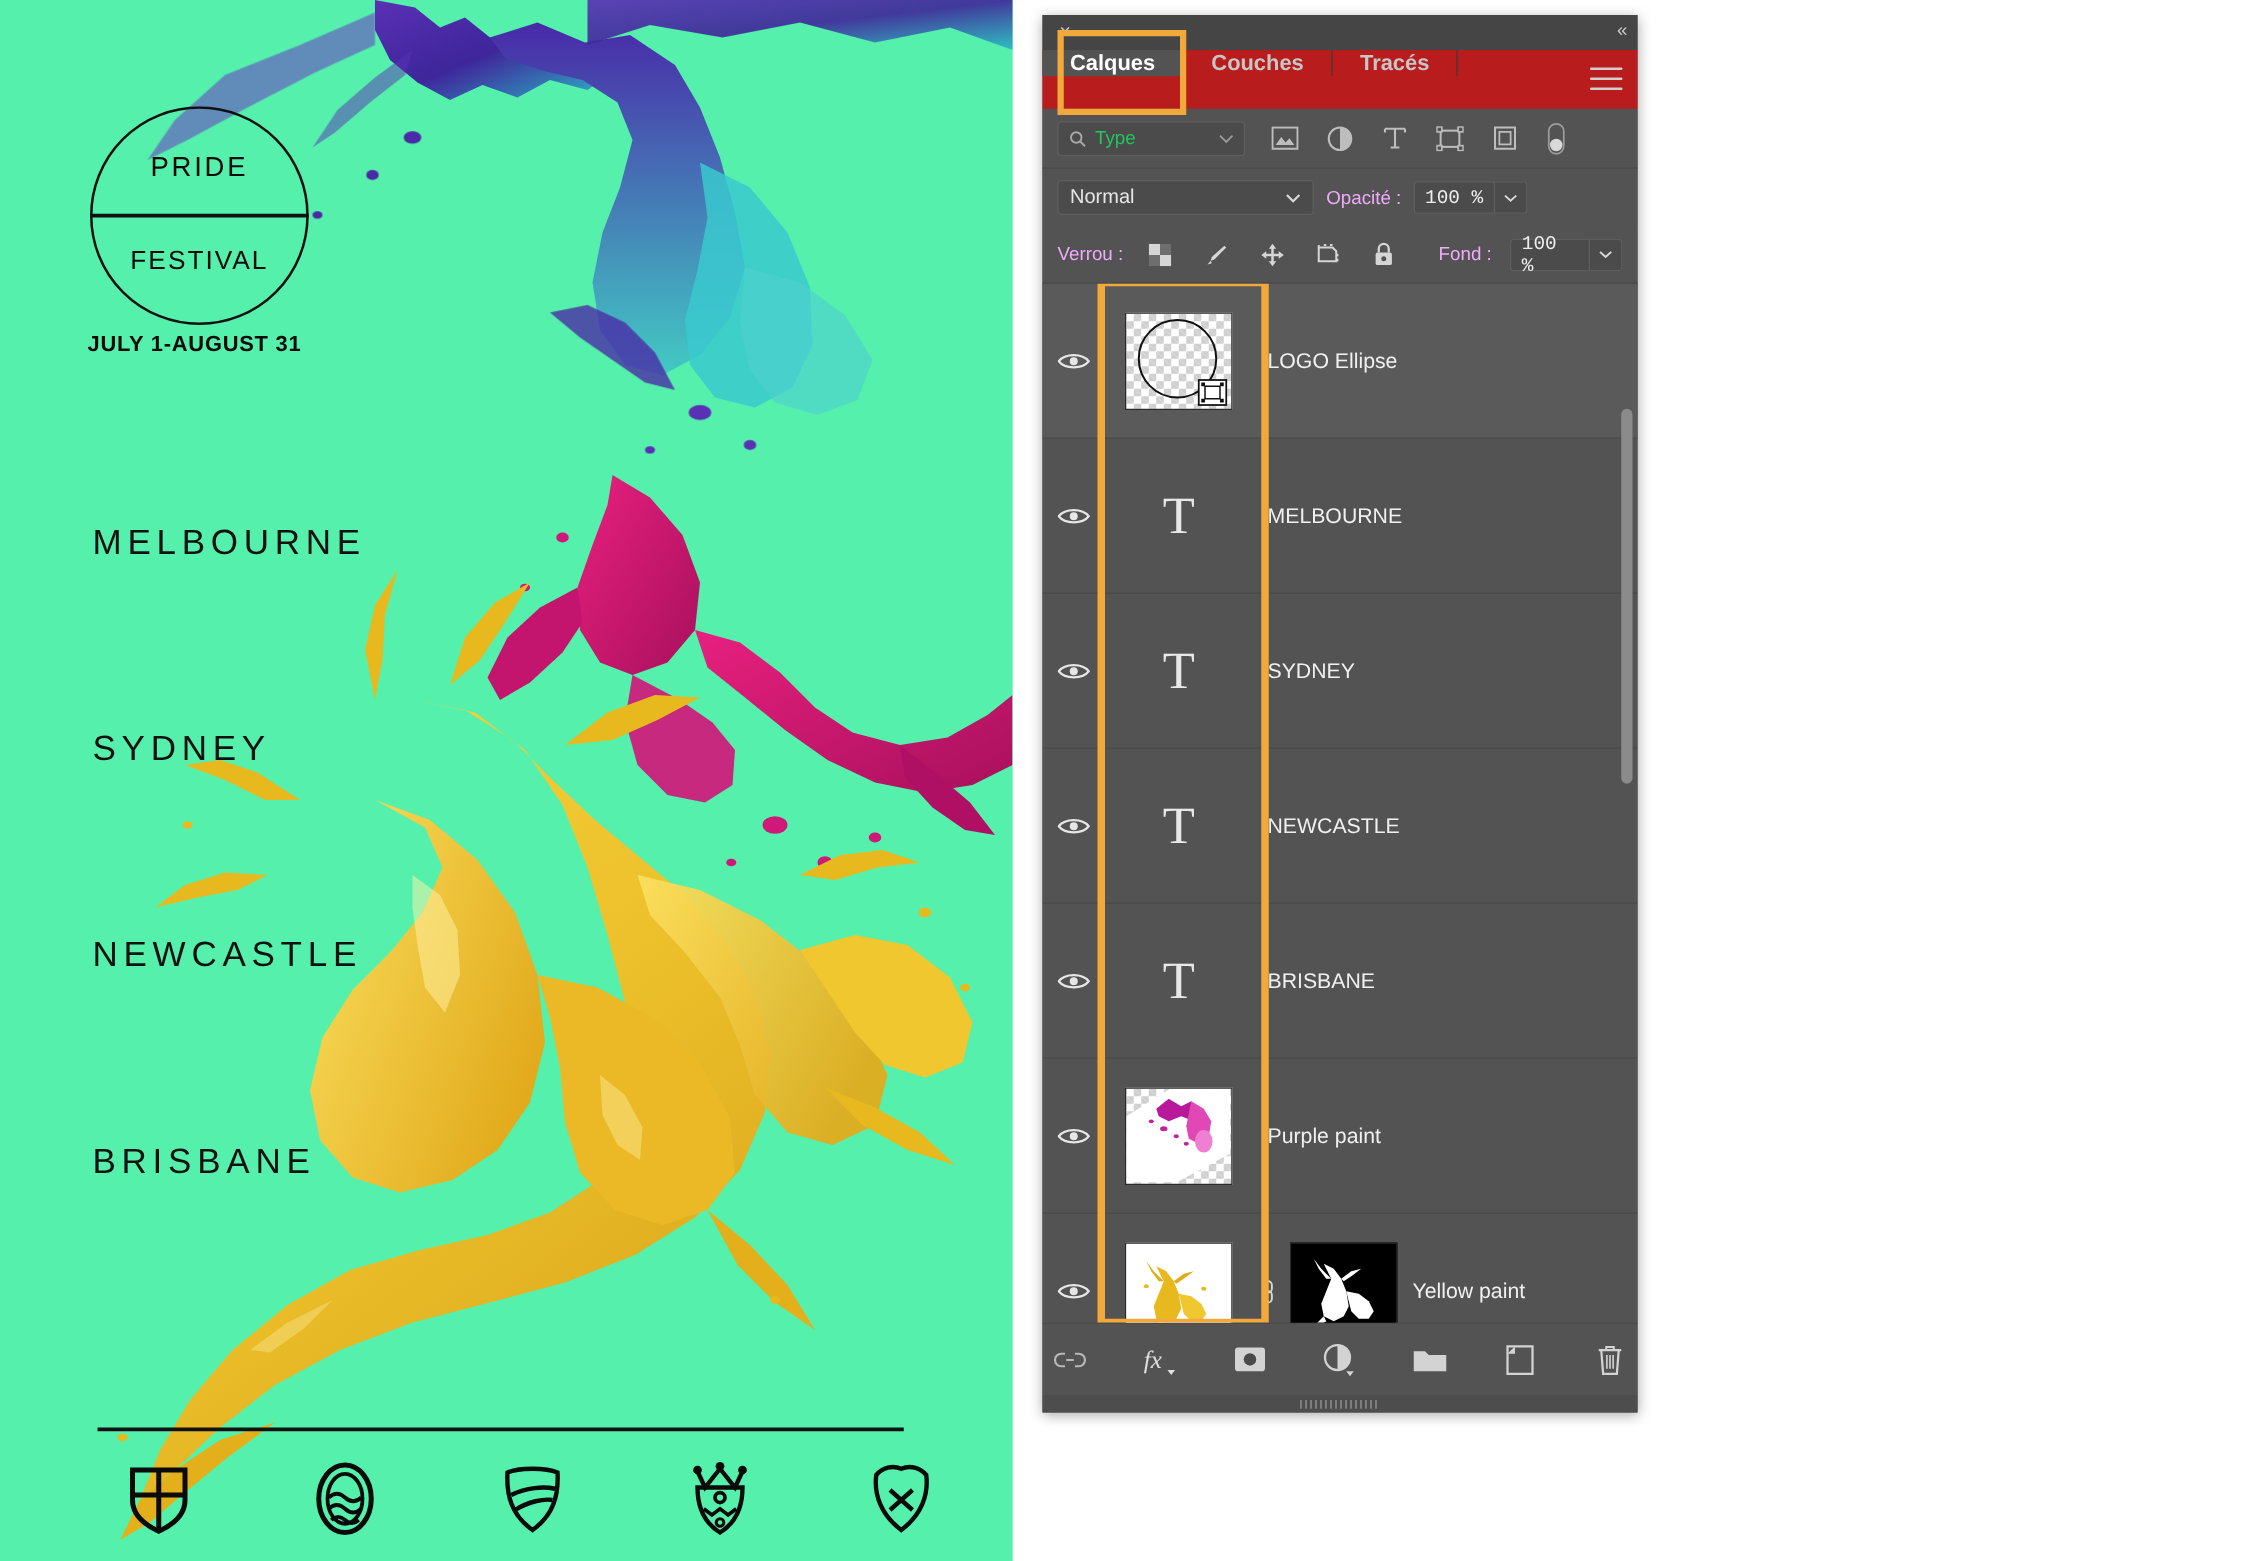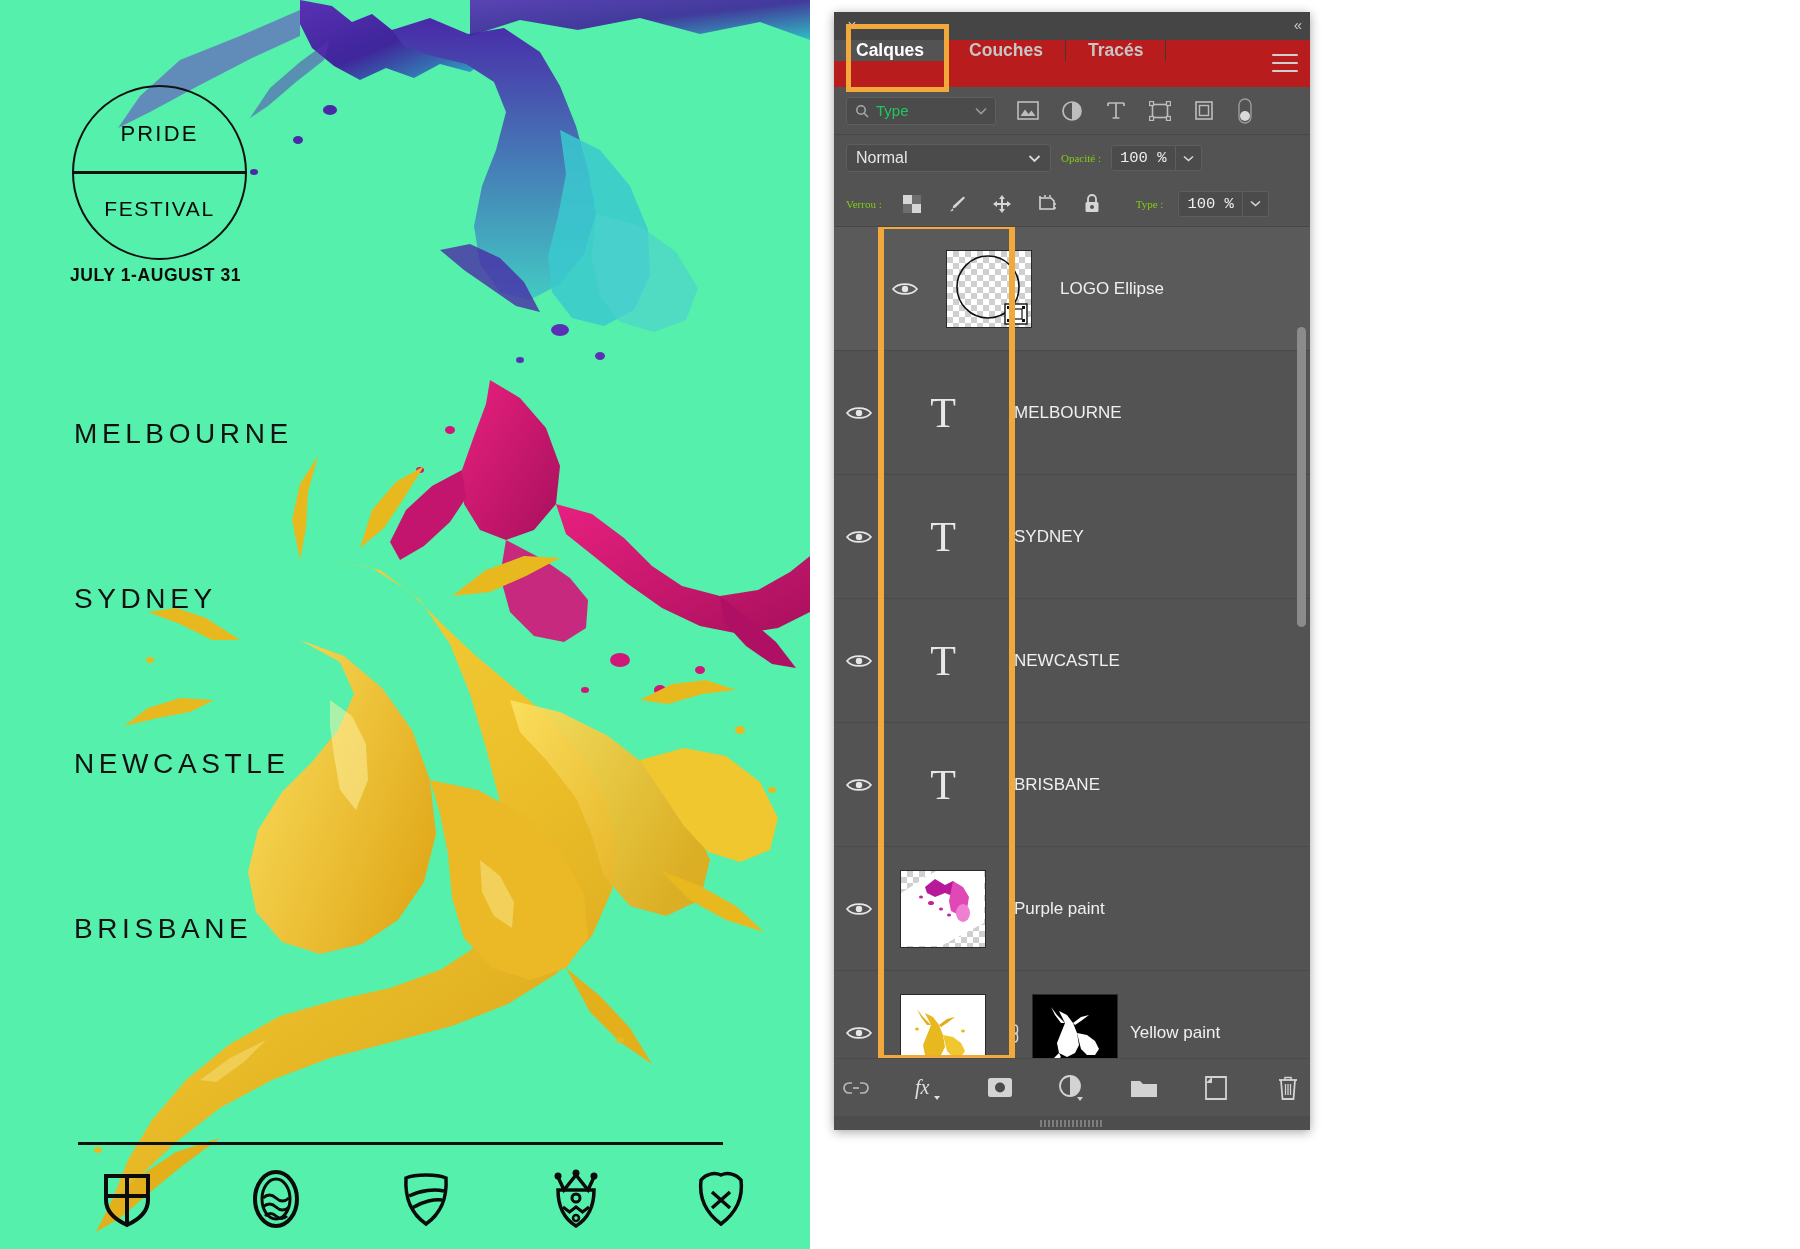--- a/index.html
+++ b/index.html
@@ -140,21 +140,21 @@
   
   #blend-row {
     height: 46px; display:flex; align-items:center; padding:0 12px; gap:10px;
     background:#535353; flex:none;
   }
   #blend-select {
     width: 205px; height:28px; background:#4b4b4b; border:1px solid #5e5e5e; border-radius:3px;
     display:flex; align-items:center; padding:0 9px; color:#e6e6e6; font-size:16px; cursor:pointer;justify-content:space-between;
   }
   #blend-select .lbl { flex:1; }
-  .lbl-static { color:#84cc16; font-size:11px; white-space:nowrap;font-family:Liberation Serif, serif; }
+  .lbl-static { color:#f0abfc; font-size:15px; white-space:nowrap; }
   .num-field {
     height:26px; min-width:58px; background:#4b4b4b; border:1px solid #5e5e5e; border-radius:3px;
     display:flex; align-items:center; justify-content:flex-start; padding:0 8px;
     color:#eee; font-size:15.5px; cursor:text;font-family:Liberation Mono, monospace;
   }
   .stepper {
     width:26px; height:26px; background:#4b4b4b; border:1px solid #5e5e5e; border-left:none;
     border-radius:0 3px 3px 0; display:flex; align-items:center; justify-content:center; cursor:pointer;
   }
   .field-group { display:flex; align-items:center; }
@@ -168,21 +168,21 @@
   .lock-icon { width:30px; height:28px; display:flex; align-items:center; justify-content:center; cursor:pointer; color:#d6d6d6; }
 
   
   #layer-list {
     flex:1; position:relative; background:#535353; overflow:hidden;
   }
   .layer-row {
     height: 124px; display:flex; align-items:center; position:relative;
     border-bottom:1px solid #4a4a4a; cursor:pointer;
   }
-  .layer-row.selected { background:#5a5a5a;padding-left:46px; }
+  .layer-row.selected { background:#5a5a5a; }
   .eye {
     width: 50px; height:100%; display:flex; align-items:center; justify-content:center; cursor:pointer;
   }
   .thumb-cell { width: 118px; display:flex; align-items:center; justify-content:center; position:relative; }
   .thumb {
     width: 86px; height:78px; border:1.5px solid #2a2a2a; position:relative; overflow:hidden;
     background-color:#ffffff;
     background-image:
       linear-gradient(45deg,#cfcfcf 25%,transparent 25%,transparent 75%,#cfcfcf 75%),
       linear-gradient(45deg,#cfcfcf 25%,transparent 25%,transparent 75%,#cfcfcf 75%);
@@ -503,21 +503,21 @@
           <path d="M3 4 V2 M7 2 h2 M12 2 h2 M18 9 v2 M18 13 v2" stroke="#d6d6d6" stroke-width="1.5" stroke-dasharray="2 2"></path>
         </svg>
       </div>
       <div class="lock-icon">
         <svg width="18" height="21" viewBox="0 0 18 21">
           <path d="M5 9 V6 a4 4 0 0 1 8 0 V9" fill="none" stroke="#d6d6d6" stroke-width="1.8"></path>
           <rect x="2.5" y="9" width="13" height="10" rx="1.5" fill="#d6d6d6"></rect>
           <circle cx="9" cy="14" r="2" fill="#535353"></circle>
         </svg>
       </div>
-      <span class="lbl-static" style="margin-left:14px;">Type :</span>
+      <span class="lbl-static" style="margin-left:14px;">Fond :</span>
       <div class="field-group">
         <div class="num-field">100 %</div>
         <div class="stepper">
           <svg width="11" height="7" viewBox="0 0 11 7">
             <path d="M1 1.5 L5.5 5.5 L10 1.5" fill="none" stroke="#d8d8d8" stroke-width="1.6"></path>
           </svg>
         </div>
       </div>
     </div>
 

